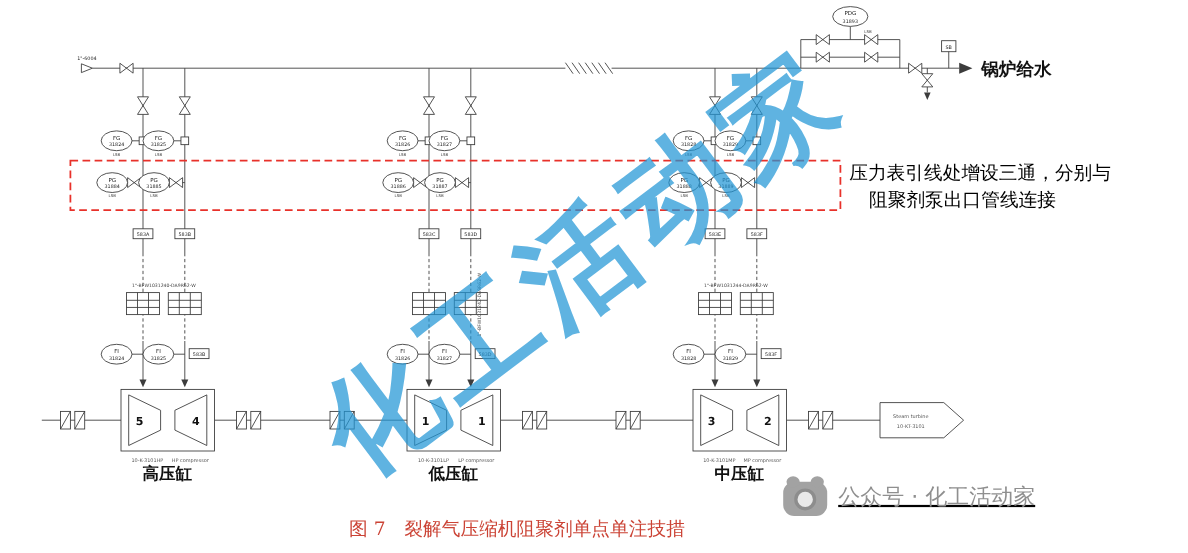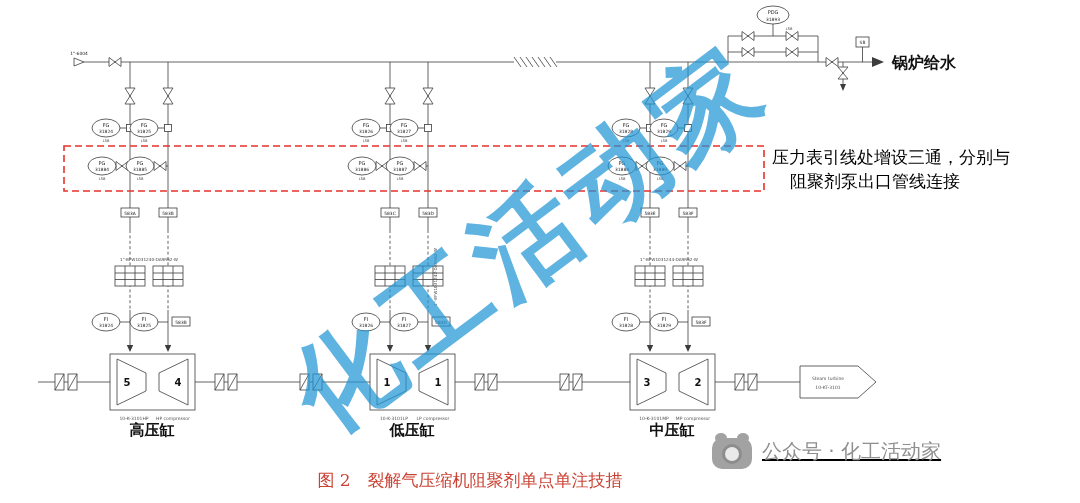--- a/index.html
+++ b/index.html
@@ -390,21 +390,21 @@
 
   <text class="note" x="772" y="163">压力表引线处增设三通，分别与</text>
   <text class="note" x="790" y="187">阻聚剂泵出口管线连接</text>
 
 </svg>
 
 
 <div class="watermark">化工活动家</div>
 
 
-<div class="caption">图 2　裂解气压缩机阻聚剂单点单注技措</div>
+<div class="caption">图 7　裂解气压缩机阻聚剂单点单注技措</div>
 
 
 <div class="wechat">
   <div class="wx-icon">
     <span class="wx-ear l"></span>
         <span class="wx-ear r"></span>
     <span class="wx-lens"></span>
   </div>
   <span class="wx-text">公众号 · 化工活动家</span>
 </div>

